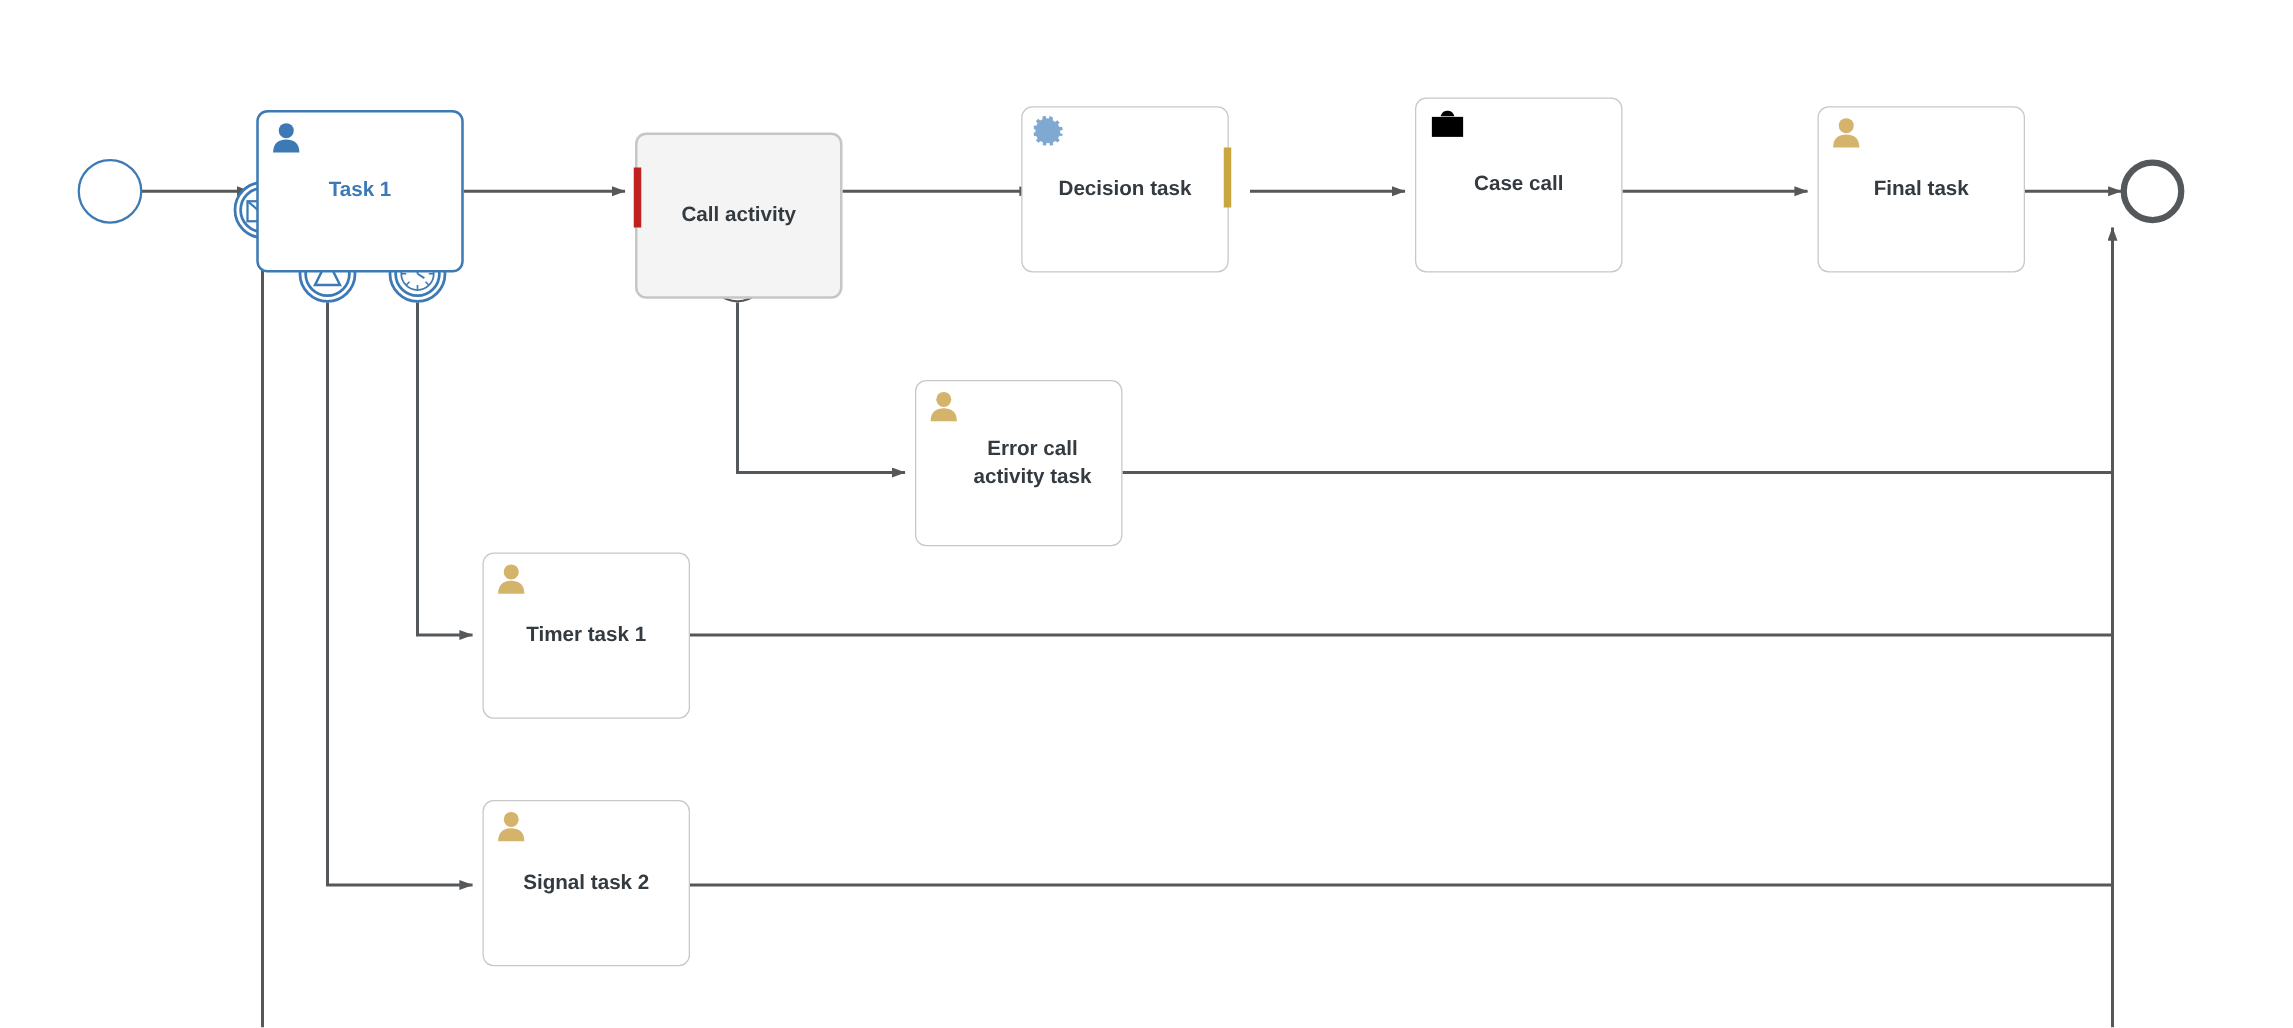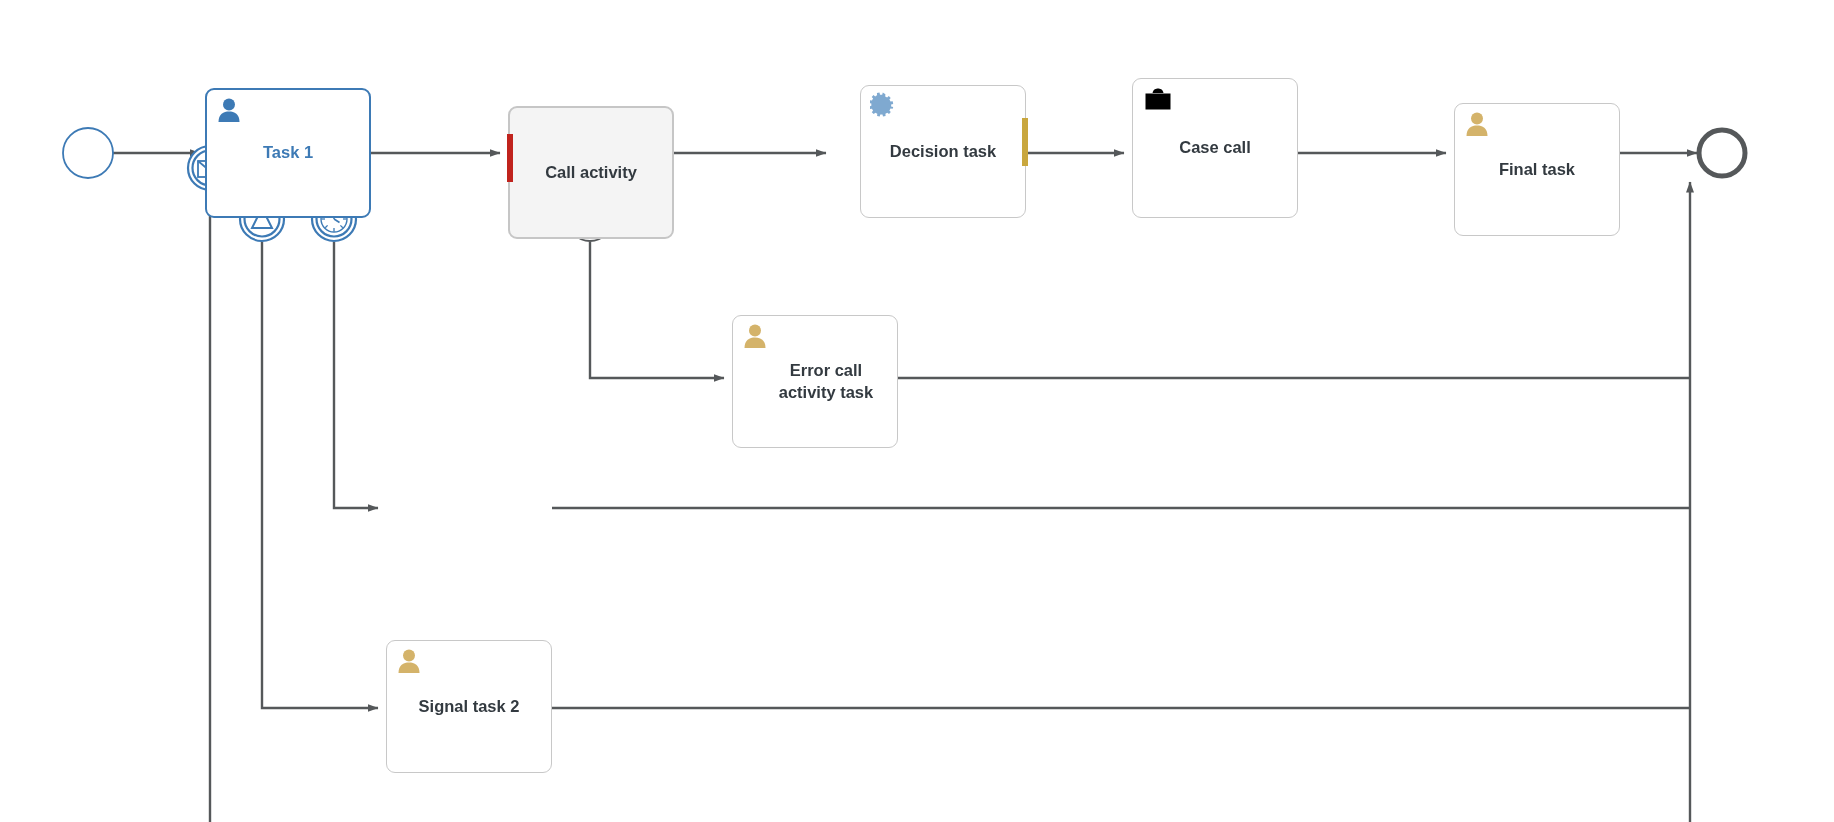--- a/index.html
+++ b/index.html
@@ -126,62 +126,71 @@
       </svg>
     </span>
     <span class="label">Task 1</span>
   </div>
 
   <div class="task callactivity" style="left:508px;top:85px;width:166px;height:133px;">
     <span class="left-bar"></span>
     <span class="label">Call activity</span>
   </div>
 
-  <div class="task" style="left:860px;top:85px;width:166px;height:133px;">
+  <div class="task" style="left:817px;top:85px;width:166px;height:133px;">
     <span class="type-icon">
       <svg viewBox="0 0 26 26" width="26" height="26" xmlns="http://www.w3.org/2000/svg">
         <path fill="#7fa9d0" d="M13 8.1a4.9 4.9 0 100 9.8 4.9 4.9 0 000-9.8zm0 7.4a2.5 2.5 0 110-5 2.5 2.5 0 010 5z"></path>
         <path fill="#7fa9d0" d="M23.2 15.1l-2.1-.5a8.4 8.4 0 000-2.2l2.1-.5-.5-2.6-2.2.2a8.5 8.5 0 00-1.1-1.9l1.3-1.7-1.9-1.8-1.7 1.4a8.4 8.4 0 00-1.9-1.1l.2-2.2L12.8.6l-.6 2.1a8.4 8.4 0 00-2.2 0L9.5.6 6.9 1.1l.2 2.2a8.5 8.5 0 00-1.9 1.1L3.5 3l-1.8 1.9 1.4 1.7a8.4 8.4 0 00-1.1 1.9l-2.2-.2L-.7 11l2.1.6a8.4 8.4 0 000 2.2L-.7 14.3l.5 2.6 2.2-.2a8.5 8.5 0 001.1 1.9l-1.3 1.7 1.9 1.8 1.7-1.4a8.4 8.4 0 001.9 1.1l-.2 2.2 2.6.5.6-2.1a8.4 8.4 0 002.2 0l.5 2.1 2.6-.5-.2-2.2a8.5 8.5 0 001.9-1.1l1.7 1.3 1.8-1.9-1.4-1.7a8.4 8.4 0 001.1-1.9l2.2.2z"></path>
       </svg>
     </span>
     <span class="right-bar"></span>
     <span class="label">Decision task</span>
   </div>
 
   <div class="task" style="left:1132px;top:78px;width:166px;height:140px;">
     <span class="type-icon" style="left:10px;top:8px;width:30px;height:26px;">
       <svg viewBox="0 0 30 26" width="30" height="26" xmlns="http://www.w3.org/2000/svg">
         <path d="M9.5,6 C10.5,2.2 13,1.6 15,1.6 C17,1.6 19.5,2.2 20.5,6 z" fill="#000000"></path>
         <rect x="2.5" y="6.5" width="25" height="16" fill="#000000"></rect>
       </svg>
     </span>
     <span class="label">Case call</span>
   </div>
 
-  <div class="task" style="left:1454px;top:85px;width:166px;height:133px;margin-top:18px;">
+  <div class="task" style="left:1454px;top:85px;width:166px;height:133px;">
     <span class="type-icon">
       <svg viewBox="0 0 26 30" width="26" height="30" xmlns="http://www.w3.org/2000/svg">
         <circle cx="13" cy="8.5" r="6" fill="#d4b36a"></circle>
         <path d="M2.5,26 C2.5,18 7.5,15.5 13,15.5 C18.5,15.5 23.5,18 23.5,26 z" fill="#d4b36a"></path>
       </svg>
     </span>
     <span class="label">Final task</span>
   </div>
 
-  <div class="task" style="left:732px;top:315px;width:166px;height:133px;padding-left:22px;">
+  <div class="task" style="left:732px;top:304px;width:166px;height:133px;padding-left:22px;">
     <span class="type-icon">
       <svg viewBox="0 0 26 30" width="26" height="30" xmlns="http://www.w3.org/2000/svg">
         <circle cx="13" cy="8.5" r="6" fill="#d4b36a"></circle>
         <path d="M2.5,26 C2.5,18 7.5,15.5 13,15.5 C18.5,15.5 23.5,18 23.5,26 z" fill="#d4b36a"></path>
       </svg>
     </span>
     <span class="label">Error call
 activity task</span>
   </div>
 
+  <div class="task" style="left:386px;top:442px;width:166px;height:133px;">
+    <span class="type-icon">
+      <svg viewBox="0 0 26 30" width="26" height="30" xmlns="http://www.w3.org/2000/svg">
+        <circle cx="13" cy="8.5" r="6" fill="#d4b36a"></circle>
+        <path d="M2.5,26 C2.5,18 7.5,15.5 13,15.5 C18.5,15.5 23.5,18 23.5,26 z" fill="#d4b36a"></path>
+      </svg>
+    </span>
+    <span class="label">Timer task 1</span>
+  </div>
 
   <div class="task" style="left:386px;top:640px;width:166px;height:133px;">
     <span class="type-icon">
       <svg viewBox="0 0 26 30" width="26" height="30" xmlns="http://www.w3.org/2000/svg">
         <circle cx="13" cy="8.5" r="6" fill="#d4b36a"></circle>
         <path d="M2.5,26 C2.5,18 7.5,15.5 13,15.5 C18.5,15.5 23.5,18 23.5,26 z" fill="#d4b36a"></path>
       </svg>
     </span>
     <span class="label">Signal task 2</span>
   </div>

